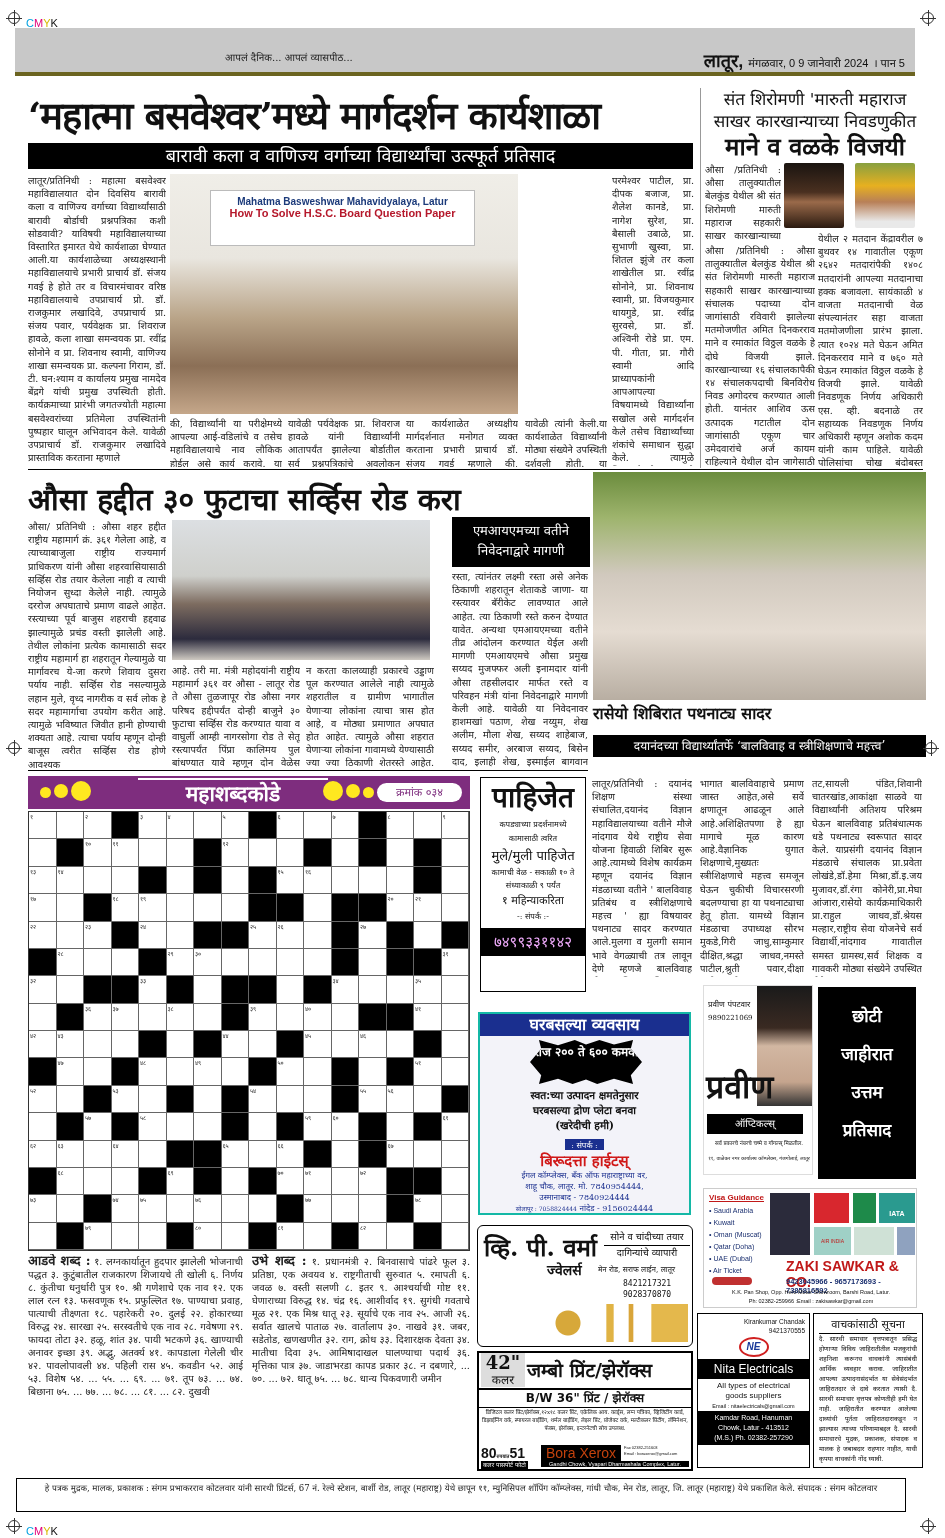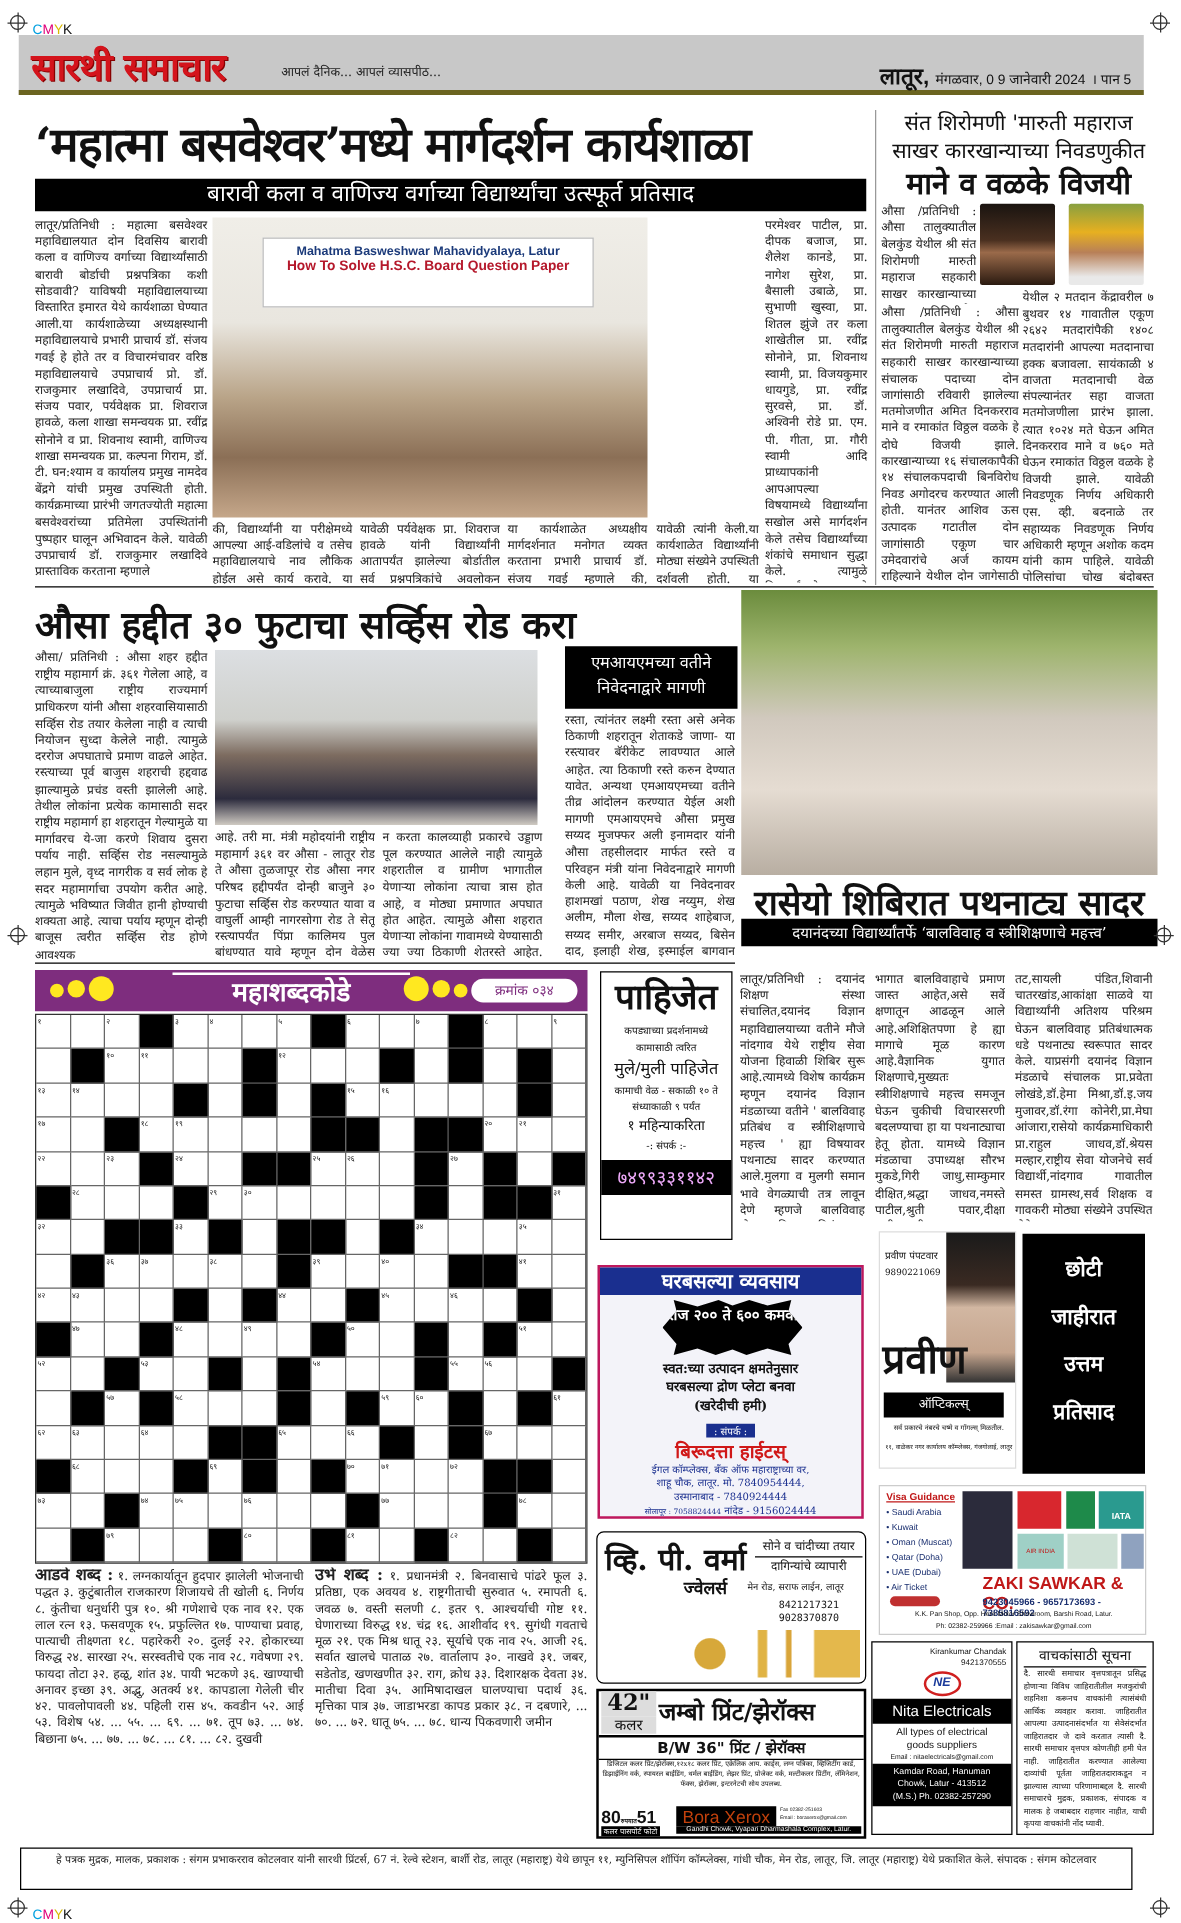--- a/index.html
+++ b/index.html
@@ -22,34 +22,34 @@
 .banner{position:absolute;left:40px;top:16px;width:265px;height:56px;background:#fff;border:1px solid #bbb;font-family:"Liberation Sans",sans-serif;font-size:8px;color:#244d8a;text-align:center;padding-top:5px}
 .banner b{display:block;font-size:10px;color:#1b3a7a}
 .rhead{left:700px;top:88px;width:230px;text-align:center}
 .rhead .l1{font-size:17px;line-height:22px}
 .rhead .l2{font-size:24px;font-weight:bold;line-height:30px}
 .face{position:absolute;width:60px;height:65px;border-radius:2px}
 .head2{left:28px;top:478px;width:560px;font-size:30px;font-weight:bold;white-space:nowrap}
 .ph2{left:172px;top:520px;width:258px;height:140px;background:linear-gradient(180deg,#dcdfe2 0,#cfd0cc 40%,#7d6c60 60%,#2c2b3d 85%,#cfcac2 100%)}
 .box2{left:452px;top:517px;width:138px;height:50px;font-size:13px;line-height:20px;padding-top:4px}
 .ph3{left:593px;top:472px;width:333px;height:228px;background:linear-gradient(180deg,#6b8c3d 0,#9eb46d 20%,#d1c9be 45%,#e5dcd2 70%,#b8aea2 100%)}
-.head3{left:593px;top:702px;width:333px;font-size:28px;font-weight:bold;text-align:center;white-space:nowrap}
+.head3{left:593px;top:702px;width:333px;font-size:16px;font-weight:bold;white-space:nowrap}
 .sub3{left:593px;top:735px;width:333px;height:22px;font-size:12px;line-height:22px}
 .cwhead{left:28px;top:776px;width:442px;height:33px;background:#7e2d7e;color:#fff}
 .cwhead .t{position:absolute;left:110px;top:2px;width:190px;text-align:center;font-size:21px;font-weight:bold;border-top:2px solid #fff;line-height:28px}
 .dot{position:absolute;border-radius:50%;background:#ffe820}
 .badge{position:absolute;right:8px;top:7px;width:85px;height:19px;border-radius:10px;background:#fff;color:#7e2d7e;font-size:11px;text-align:center;line-height:19px}
 .grid{left:28px;top:811px;width:442px;height:440px;display:grid;grid-template-columns:repeat(16,1fr);grid-template-rows:repeat(16,1fr);border:1px solid #333}
 .cell{border-right:1px solid #666;border-bottom:1px solid #666;font-size:6px;font-family:"Liberation Sans",sans-serif;padding:1px;color:#222}
 .cell.b{background:#000}
 .clues{font-size:9.8px;line-height:13px;color:#222;text-align:justify}
 .clues b{font-size:13px}
 .ad{position:absolute}
 .ad-pahijet{left:480px;top:777px;width:106px;height:215px;border:1px solid #000;text-align:center}
-.ad-ghar{left:478px;top:1012px;width:213px;height:203px;border:2px solid #be185d;background:#f3f3f9;text-align:center}
+.ad-ghar{left:478px;top:1012px;width:213px;height:203px;border:2px solid #14b8a6;background:#f3f3f9;text-align:center}
 .ad-ghar .top{height:22px;background:#1a2f8f;color:#fff;font-weight:bold;font-size:16px;line-height:22px}
 .star{position:absolute;left:50px;top:4px;width:112px;height:44px;background:#000;color:#fff;font-size:12px;font-weight:bold;line-height:17px;padding-top:4px;clip-path:polygon(0 50%,10% 20%,8% 0,25% 12%,40% 0,50% 10%,62% 0,75% 10%,92% 0,90% 20%,100% 50%,90% 80%,92% 100%,75% 88%,60% 100%,50% 90%,38% 100%,25% 88%,8% 100%,10% 80%)}
 .ad-varma{left:477px;top:1225px;width:216px;height:122px;border:1px solid #000;border-radius:6px}
 .ad-bora{left:477px;top:1351px;width:216px;height:120px;border:2px solid #000}
 .ad-praveen{left:703px;top:985px;width:110px;height:190px;border:1px solid #ddd}
 .ad-chhoti{left:818px;top:987px;width:98px;height:192px;background:#000;color:#fff;text-align:center;font-size:17px;font-weight:bold;line-height:38px;padding-top:10px}
 .ad-zaki{left:703px;top:1188px;width:214px;height:120px;border:1px solid #ccc;font-family:"Liberation Sans",sans-serif}
 .ad-nita{left:697px;top:1313px;width:113px;height:155px;border:1px solid #000;font-family:"Liberation Sans",sans-serif;text-align:center}
 .ad-suchana{left:813px;top:1313px;width:110px;height:155px;border:1px solid #000;padding:3px 5px}
 .footer{left:16px;top:1478px;width:890px;height:34px;border:1px solid #000;font-size:8.5px;text-align:center;line-height:15px;padding-top:2px;color:#222}
@@ -58,21 +58,20 @@
 </head>
 <body>
 
 <div class="cross" style="left:8px;top:12px"></div>
 <div class="cross" style="left:922px;top:12px"></div>
 <div class="abs cmyk" style="left:26px;top:12px">
   <span style="color:#00a0e0">C</span><span style="color:#e0007a">M</span><span style="color:#d8b800">Y</span><span style="color:#111">K</span>
 </div>
 
 <div class="abs masthead">
-  <div class="brand">सारथी समाचार</div>
   <div class="tagline">आपलं दैनिक... आपलं व्यासपीठ...</div>
   <div class="dateline">
     <span>लातूर,</span>
     <small>मंगळवार, 0 9 जानेवारी 2024</small>
     <small>। पान 5</small>
   </div>
 </div>
 
 <div class="abs head1">‘महात्मा बसवेश्वर’मध्ये मार्गदर्शन कार्यशाळा</div>
 <div class="abs blackbar sub1">बारावी कला व वाणिज्य वर्गाच्या विद्यार्थ्यांचा उत्स्फूर्त प्रतिसाद</div>

